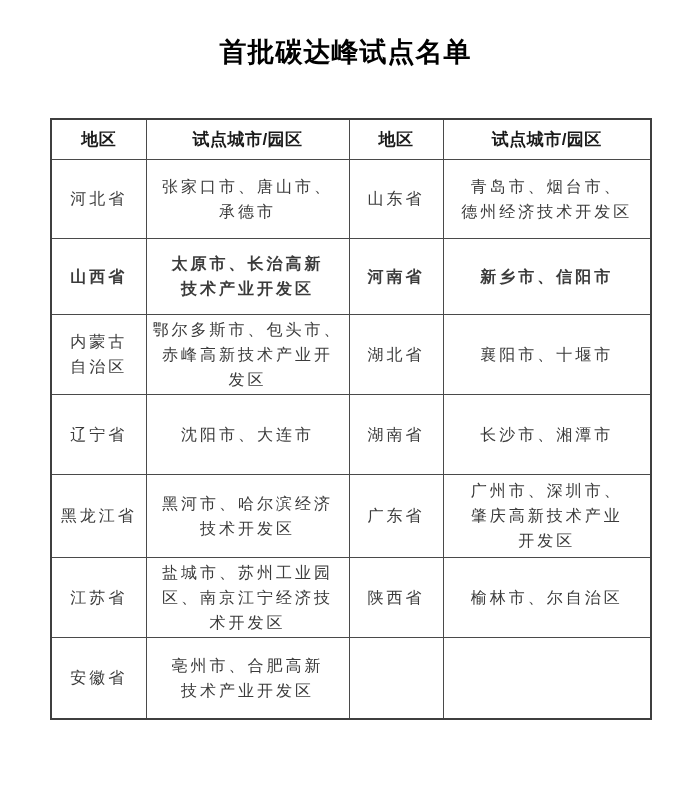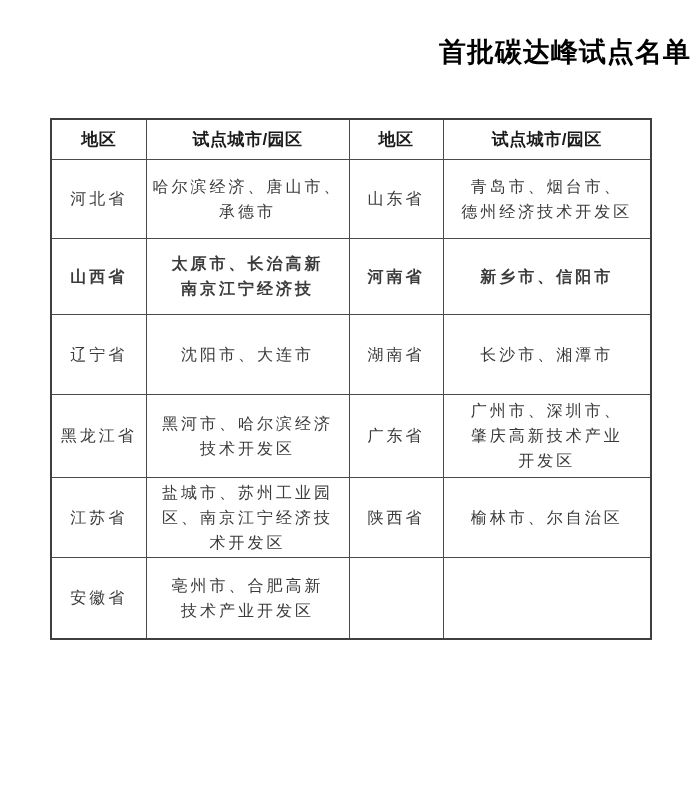--- a/index.html
+++ b/index.html
@@ -10,21 +10,21 @@
   .page {
     position: relative;
     width: 691px;
     height: 790px;
     background: #ffffff;
     overflow: hidden;
     font-family: "Liberation Serif", "DejaVu Serif", serif;
   }
   .title {
     margin: 34px 0 4px 0;
-    text-align: right;
+    text-align: center;
     font-size: 27px;
     line-height: 36px;
     font-weight: 700;
     color: #000000;
     letter-spacing: 1px;
     font-family: "Liberation Serif", "DejaVu Serif", serif;
   }
   table.pilot-table {
     border-collapse: collapse;
     table-layout: fixed;
@@ -88,32 +88,41 @@
       <tr class="hdr">
         <th>地区</th>
         <th>试点城市/园区</th>
         <th>地区</th>
         <th>试点城市/园区</th>
       </tr>
     </thead>
     <tbody>
       <tr class="r0">
         <td>河北省</td>
-        <td>哈尔滨经济、唐山市、
+        <td>张家口市、唐山市、
 承德市</td>
         <td>山东省</td>
         <td>青岛市、烟台市、
 德州经济技术开发区</td>
       </tr>
       <tr class="r1">
         <td>山西省</td>
         <td>太原市、长治高新
-南京江宁经济技</td>
+技术产业开发区</td>
         <td>河南省</td>
         <td>新乡市、信阳市</td>
+      </tr>
+      <tr class="r2">
+        <td>内蒙古
+自治区</td>
+        <td>鄂尔多斯市、包头市、
+赤峰高新技术产业开
+发区</td>
+        <td>湖北省</td>
+        <td>襄阳市、十堰市</td>
       </tr>
       <tr class="r3">
         <td>辽宁省</td>
         <td>沈阳市、大连市</td>
         <td>湖南省</td>
         <td>长沙市、湘潭市</td>
       </tr>
       <tr class="r4">
         <td>黑龙江省</td>
         <td>黑河市、哈尔滨经济

